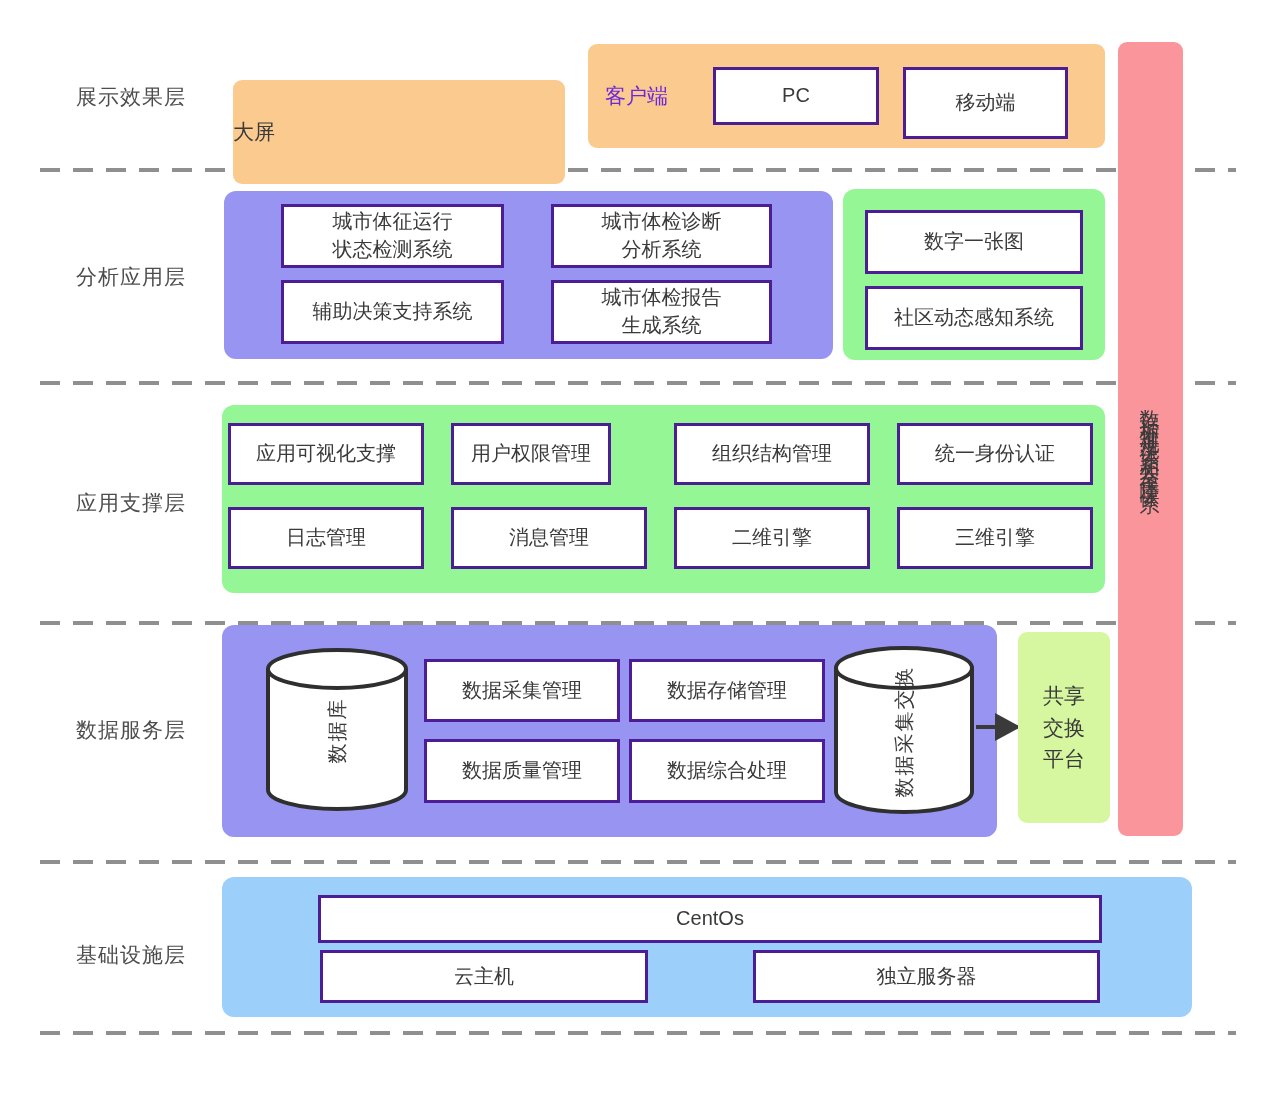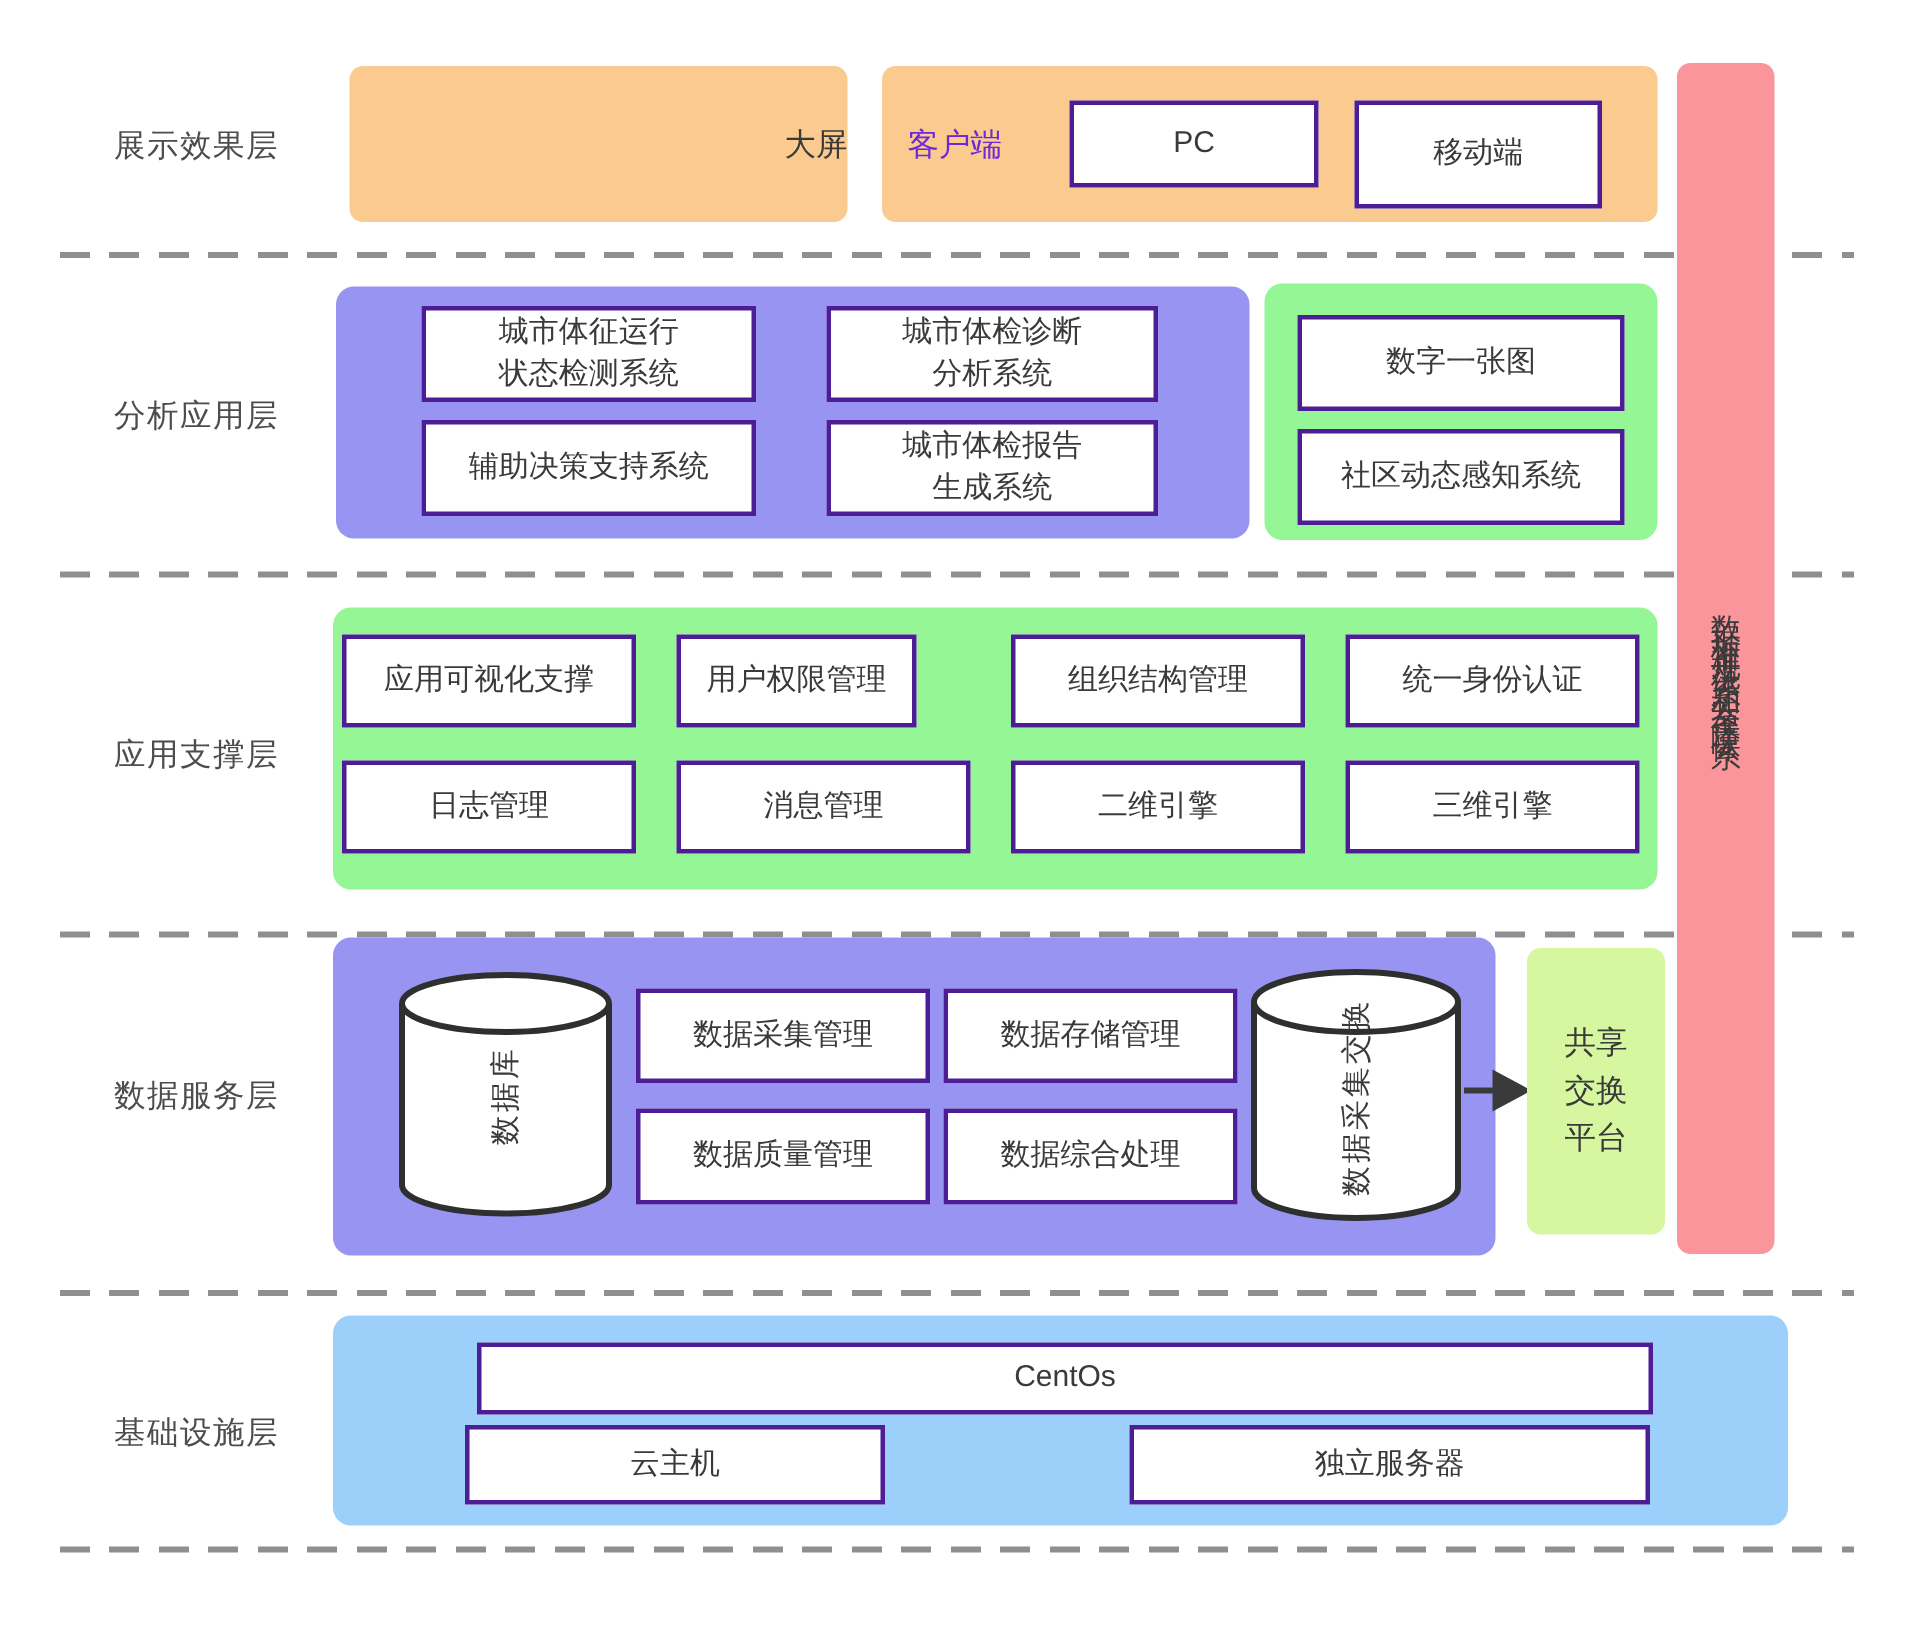--- a/index.html
+++ b/index.html
@@ -16,21 +16,21 @@
     color:#4D4D4D;letter-spacing:1px;white-space:nowrap;
   }
   .group{position:absolute;border-radius:12px;z-index:2;}
   .wbox{
     position:absolute;background:#ffffff;border:3px solid #4c1d95;
     display:flex;align-items:center;justify-content:center;text-align:center;
     font-size:20px;line-height:1.38;color:#3A3A3A;white-space:pre-line;box-sizing:border-box;
   }
   .panel-text{font-size:21px;color:#3A3A3A;}
   .orange-panel{position:absolute;border-radius:9px;z-index:2;background:#FACA8F;}
-  .center-flex{display:flex;align-items:center;justify-content:flex-end;}
+  .center-flex{display:flex;align-items:center;justify-content:flex-start;margin-top:36px;}
   .client-label{
     position:absolute;left:17px;top:0;height:100%;display:flex;align-items:center;
     font-size:21px;color:#6d28d9;
   }
   .vbar{
     position:absolute;left:1118px;top:42px;width:65px;height:794px;border-radius:9px;
     background:#FA969B;z-index:3;display:flex;align-items:center;justify-content:center;
   }
   .vbar span{
     writing-mode:vertical-rl;text-orientation:upright;letter-spacing:6px;
@@ -131,17 +131,17 @@
     </div>
   </div>
   <div class="arrow-line"></div>
   <div class="arrow-head"></div>
   <div class="share-box">共享
 交换
 平台</div>
 
   <div class="group" style="left:222px;top:877px;width:970px;height:140px;background:#9DCFFB">
     <div class="wbox" style="left:96px;top:18px;width:784px;height:48px">CentOs</div>
-    <div class="wbox" style="left:88px;top:73px;width:280px;height:53px">云主机</div>
+    <div class="wbox" style="left:98px;top:73px;width:328px;height:53px">云主机</div>
     <div class="wbox" style="left:531px;top:73px;width:347px;height:53px">独立服务器</div>
   </div>
 
 </div>
 
 </body></html>

